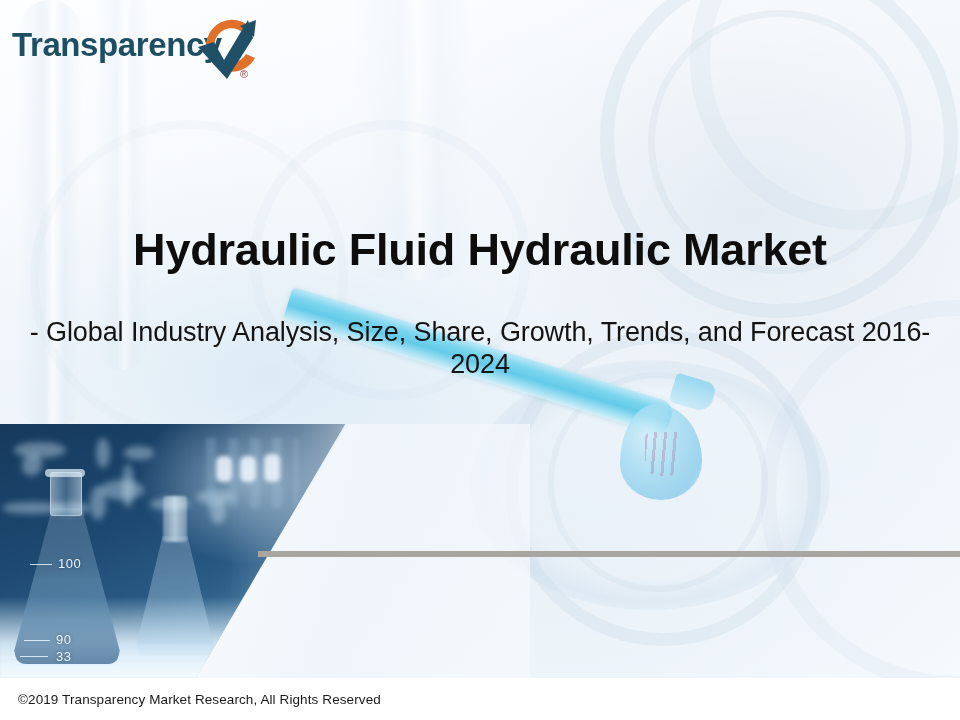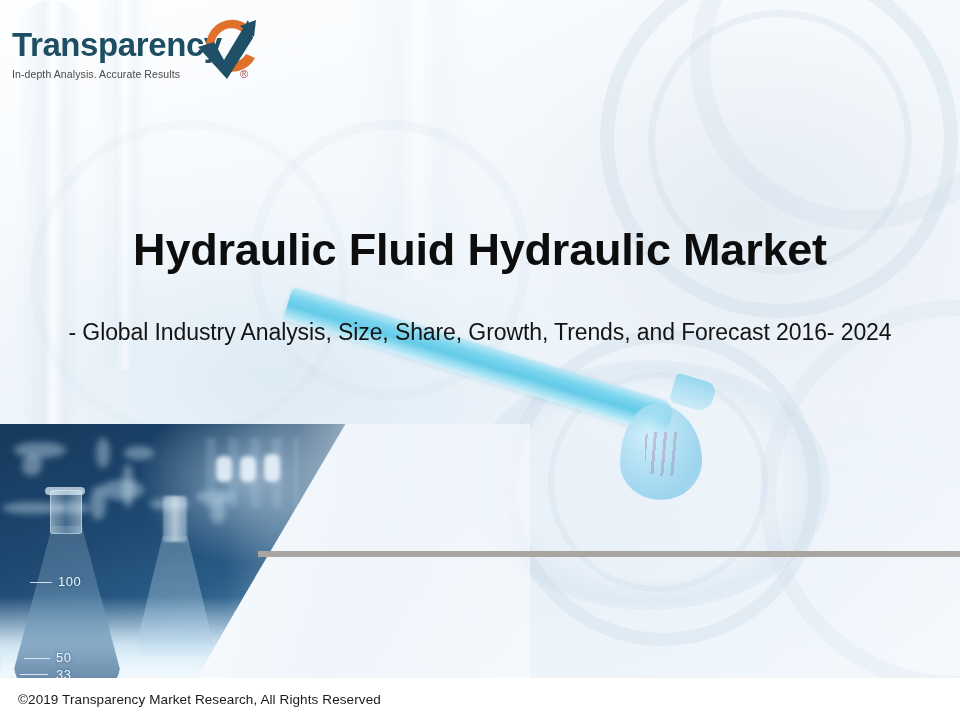--- a/index.html
+++ b/index.html
@@ -174,21 +174,21 @@
     color: #0d0d0d;
     letter-spacing: -0.2px;
     line-height: 56px;
   }
   .subtitle {
     position: absolute;
     left: 0;
     right: 0;
     top: 316px;
     text-align: center;
-    font-size: 23px;
+    font-size: 27px;
     font-weight: normal;
     color: #141414;
     letter-spacing: -0.1px;
     line-height: 32px;
   }
 
   
   .divider {
     position: absolute;
     left: 258px;
@@ -250,21 +250,21 @@
     position: absolute;
     left: 206px; top: 14px; width: 92px; height: 70px;
     background: repeating-linear-gradient(90deg,
         rgba(150,186,214,0.30) 0 10px, rgba(30,64,96,0.0) 10px 22px);
     filter: blur(2px);
   }
   
   .flask-front {
     position: absolute;
     left: 14px;
-    top: 66px;
+    top: 48px;
     width: 106px;
     height: 192px;
     text-decoration: underline;
   }
   .flask-body {
     position: absolute;
     left: 0; top: 36px;
     width: 106px; height: 156px;
     background: linear-gradient(180deg,
         rgba(190,216,234,0.22) 0%,
@@ -404,21 +404,20 @@
     <div class="pipette"></div>
     <div class="pipette-tip"></div>
     <div class="droplet"></div>
     <div class="droplet-streak"></div>
   </div>
 
   <div class="logo">
     <div class="logo-line1">
       <span style="color:#1d4e63">Transparency</span>
     </div>
-    <div class="logo-tagline" style="color:#4a4a4a">In-depth Analysis. Accurate Results</div>
 
     <span class="reg-mark">®</span>
 
     <svg class="logo-mark" viewBox="0 0 70 70">
       <path d="M57 12 A26 26 0 1 0 61 42 L52 38 A17 17 0 1 1 50 18 Z" fill="#e1702a"></path>
       <path d="M4 31 L20 26 L30 44 L54 4 L59 22 L33 63 Z" fill="#1f5068"></path>
       <path d="M46 10 L62 4 L60 21 Z" fill="#1f5068"></path>
     </svg>
   </div>
 
@@ -455,21 +454,21 @@
       <div class="flask-front">
         <div class="flask-rim"></div>
         <div class="flask-neck"></div>
         <div class="flask-body"></div>
         <div class="flask-outline"></div>
 
         <div class="grad-tick" style="left:16px; top:92px; width:22px;"></div>
         <span class="grad" style="left:44px; top:84px;">100</span>
 
         <div class="grad-tick" style="left:10px; top:168px; width:26px;"></div>
-        <span class="grad" style="left:42px; top:160px;">50</span>
+        <span class="grad" style="left:42px; top:160px;">90</span>
 
         <div class="grad-tick" style="left:6px; top:184px; width:28px;"></div>
         <span class="grad" style="left:42px; top:177px;">33</span>
       </div>
 
       <div class="photo-fade-right"></div>
     </div>
   </div>
 
   <div class="diag-sheen"></div>

